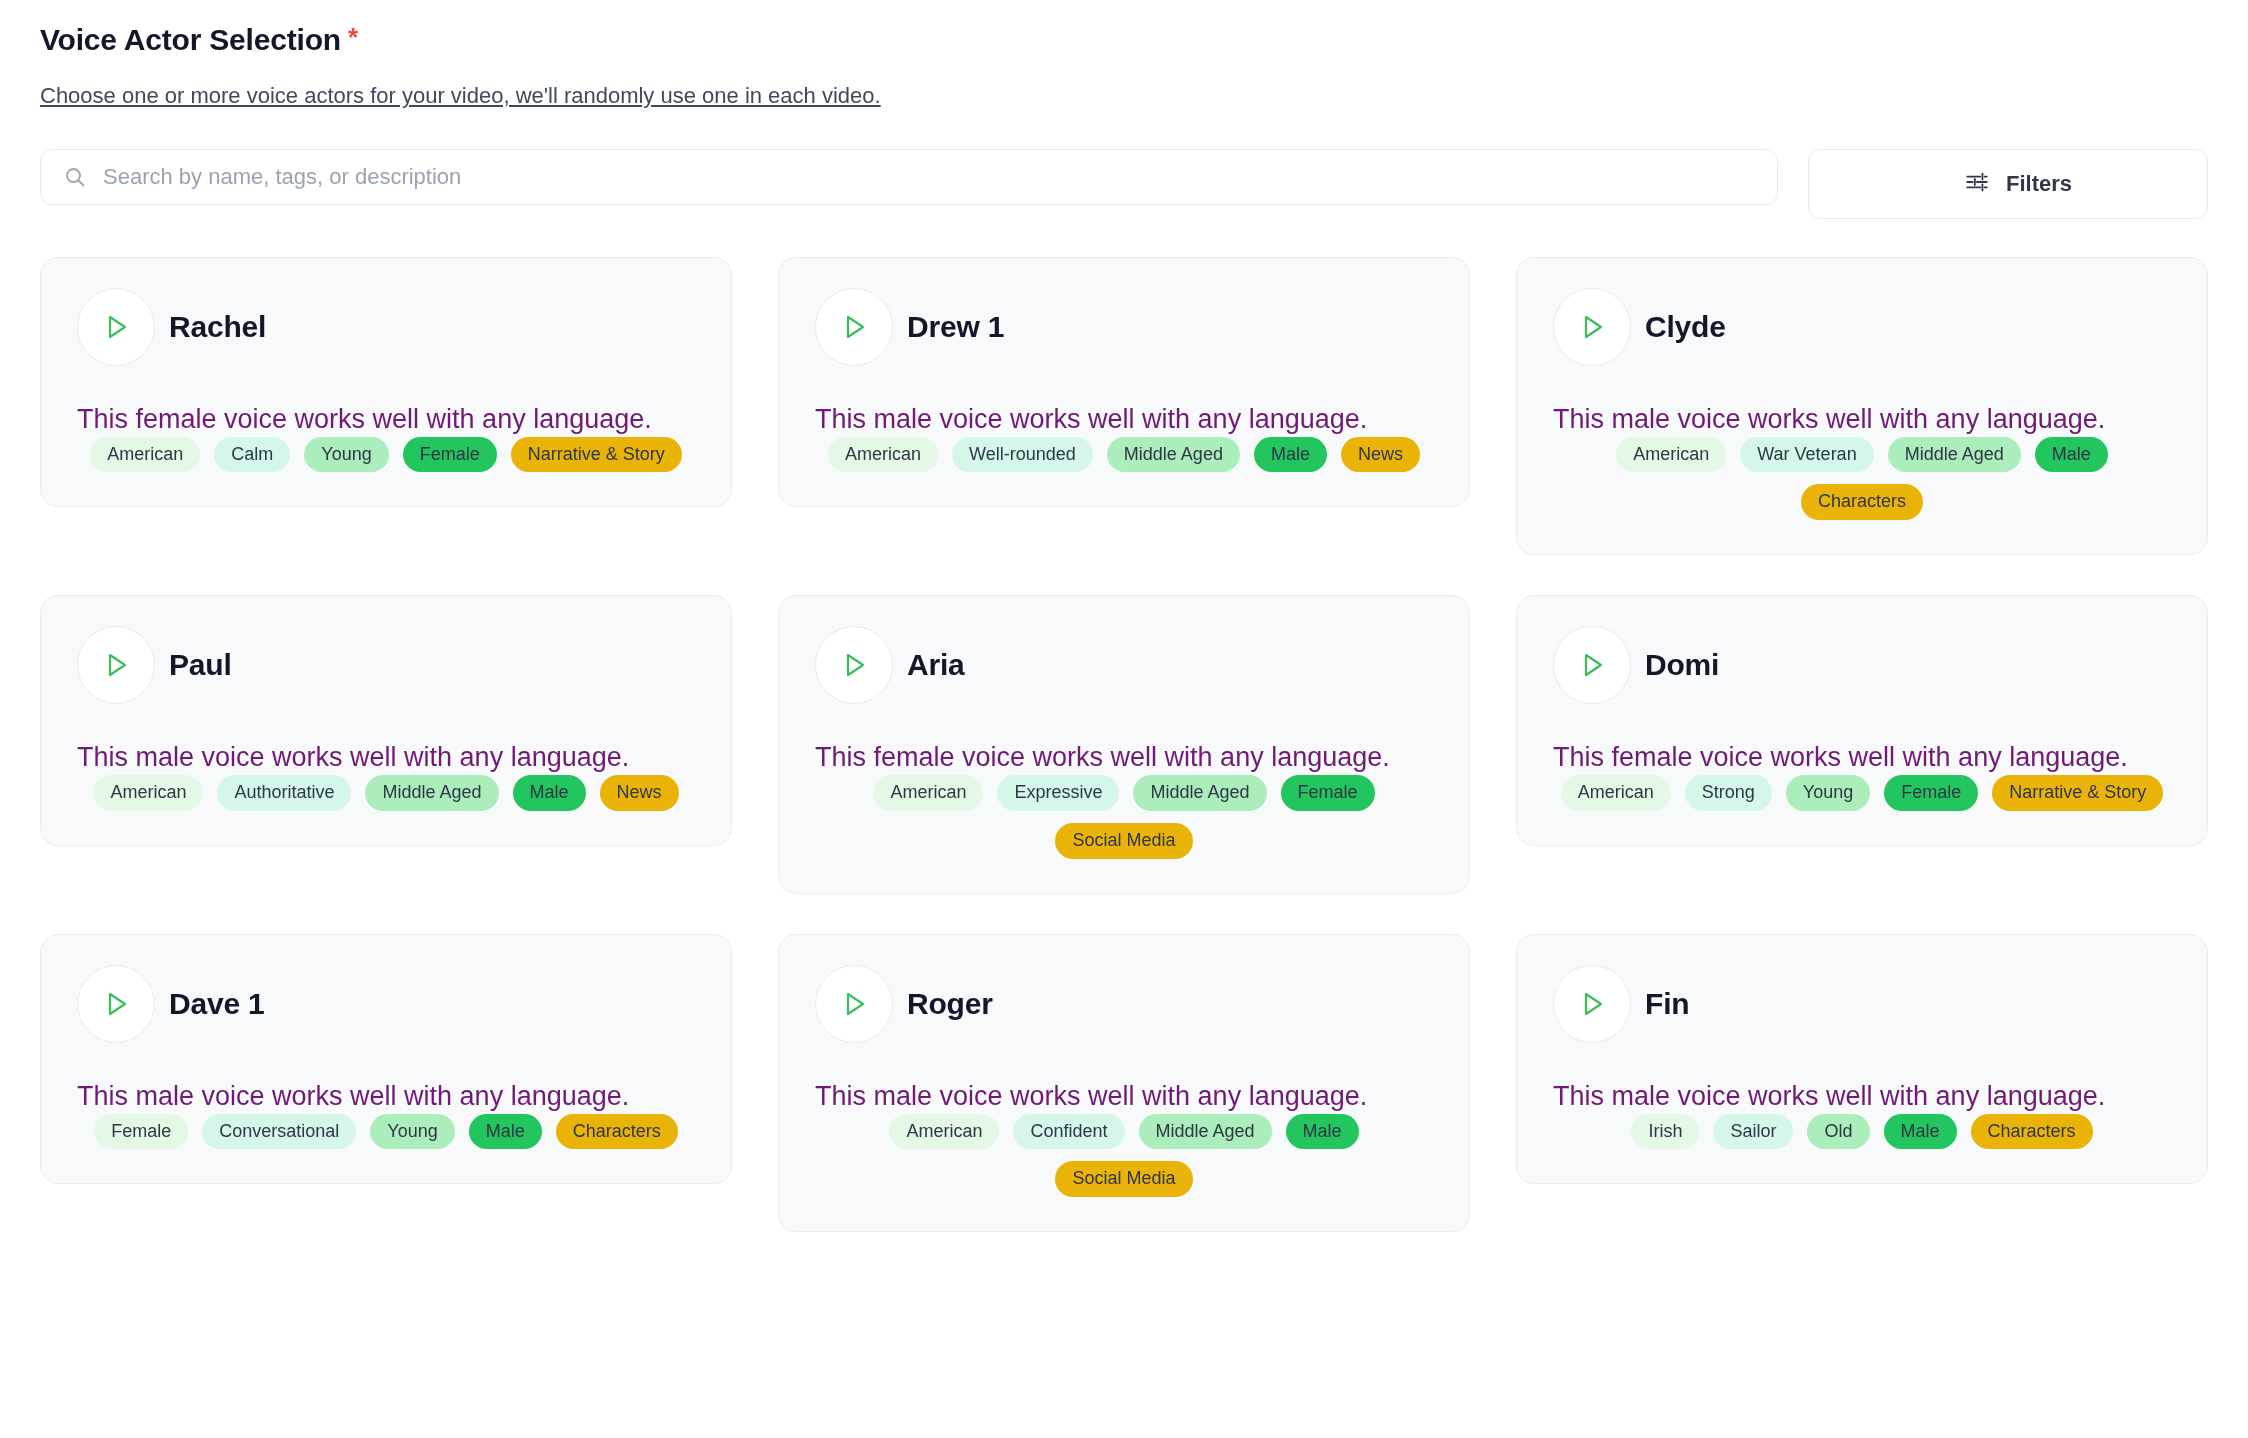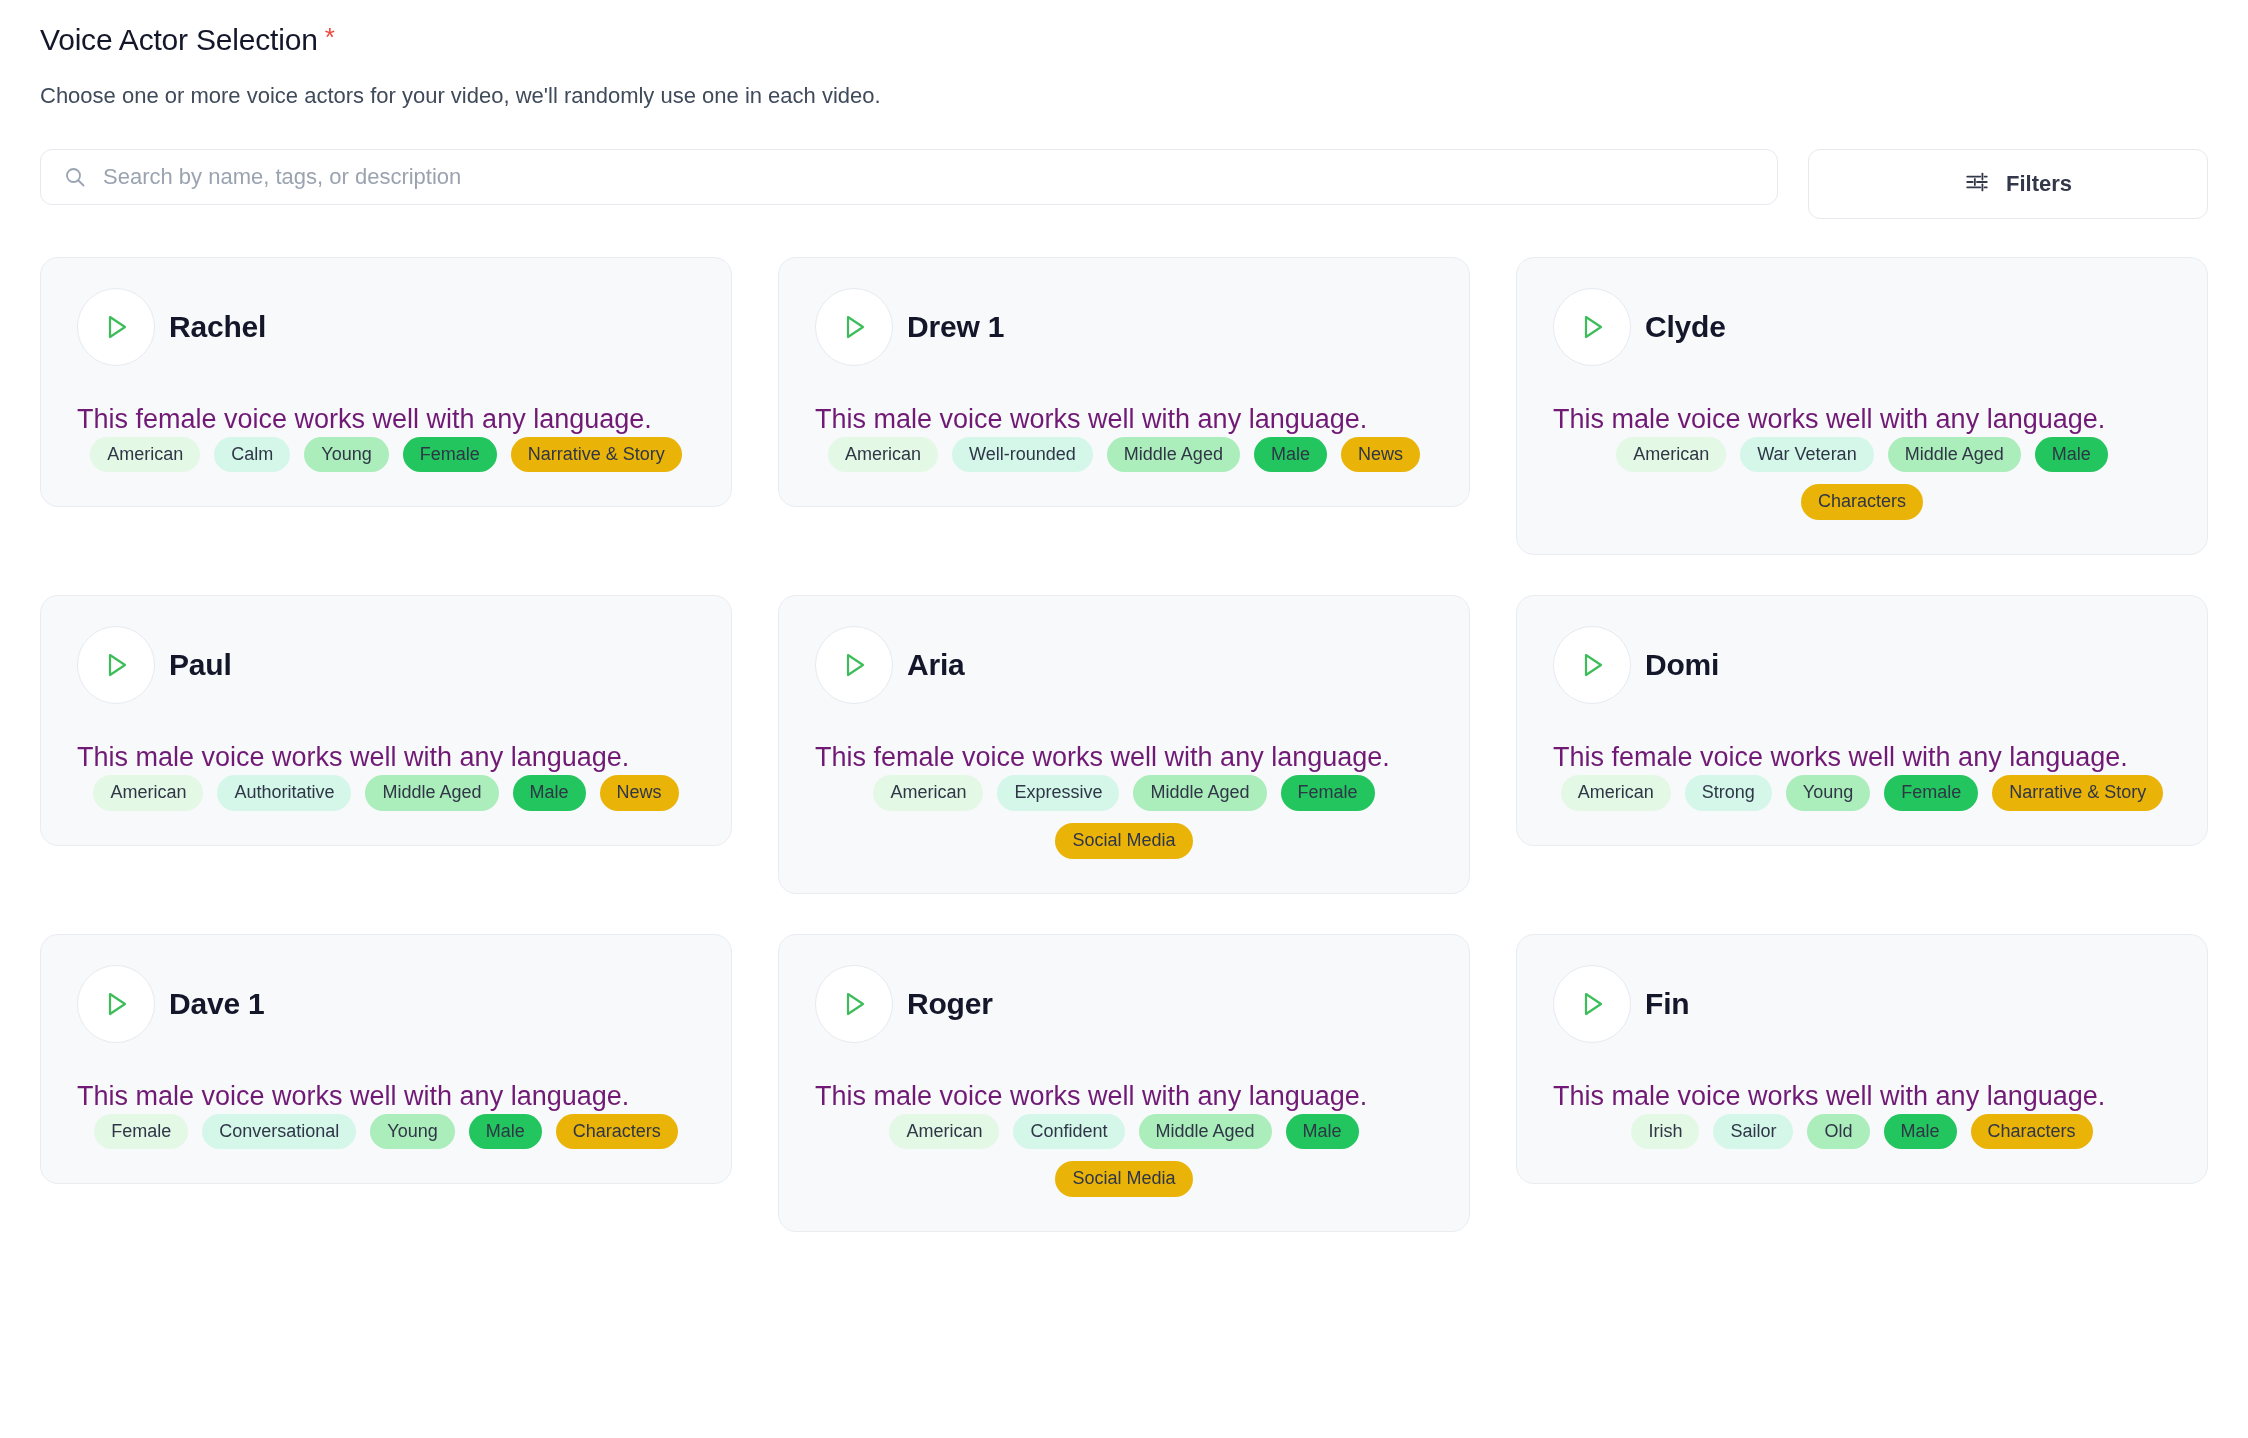--- a/index.html
+++ b/index.html
@@ -8,35 +8,36 @@
     height: 1438px;
     background: #ffffff;
     font-family: "Liberation Sans", sans-serif;
     overflow: hidden;
   }
   .page { padding: 22px 40px 0 40px; }
 
   
   .page-title {
     font-size: 30px;
-    font-weight: normal;
+    font-weight: bold;
     color: #141729;
     letter-spacing: -0.2px;
     line-height: 1.2;
     display: flex;
     align-items: flex-start;
     gap: 7px;
     text-align: center;
   }
   .required-star { color: #f0483e; font-size: 26px; line-height: 1; margin-top: 2px; }
   .page-subtitle {
     margin-top: 24px;
     font-size: 22px;
     color: #3f4a5a;
     line-height: 1.3;
+    text-decoration: underline;
   }
 
   
   .search-row {
     margin-top: 38px;
     display: flex;
     gap: 30px;
     align-items: stretch;
   }
   .search-box {

